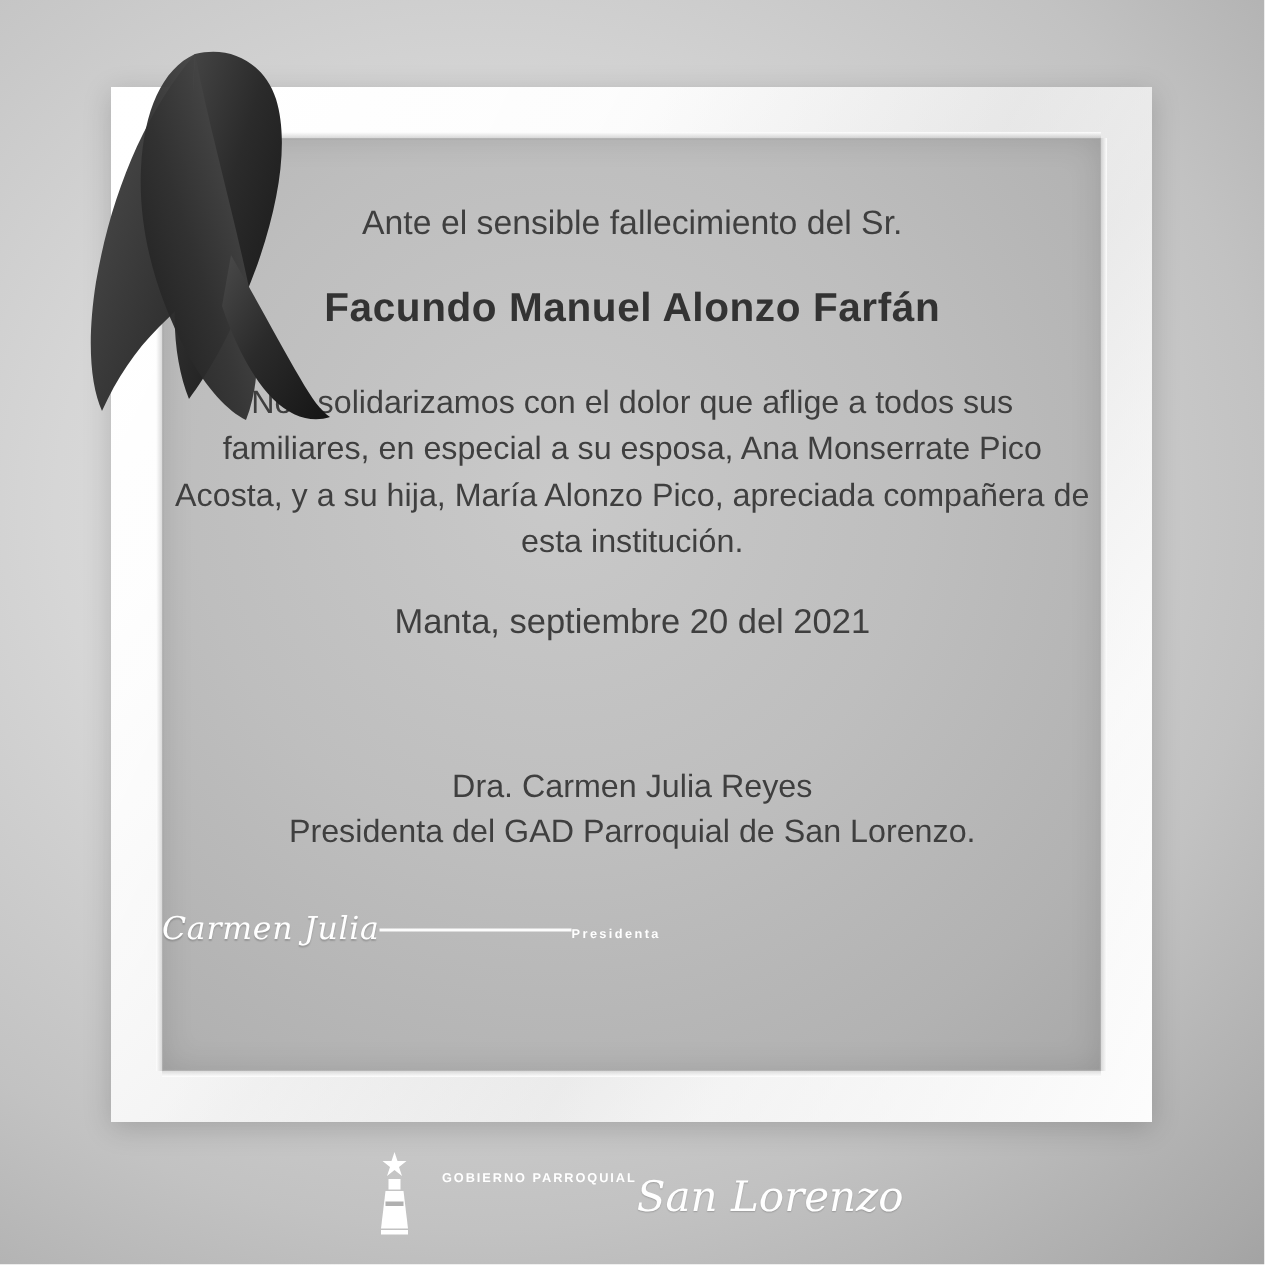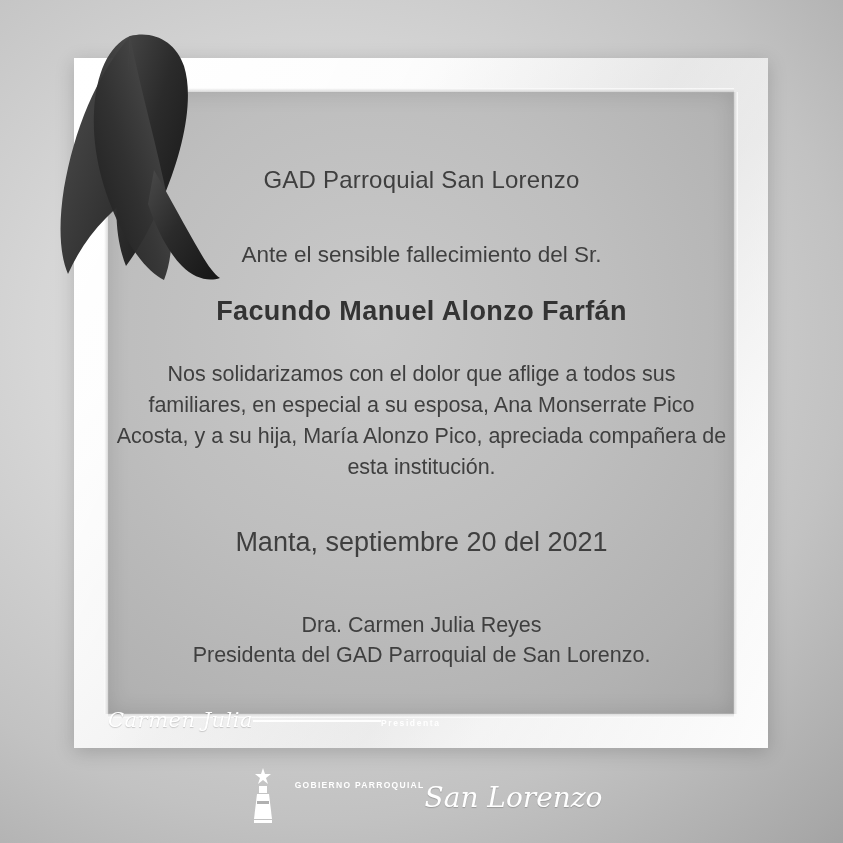--- a/index.html
+++ b/index.html
@@ -118,30 +118,30 @@
 
   .body-text {
     font-size: 21.5px;
     line-height: 31px;
     color: #3f3f3f;
     margin-top: 32px;
     padding: 0 8px;
   }
 
   .place-date {
-    font-size: 27px;
-    color: #3f3f3f;
-    margin-top: 44px;
+    font-size: 23px;
+    color: #3f3f3f;
+    margin-top: 24px;
   }
 
   .signer {
     font-size: 21.5px;
     line-height: 30px;
     color: #3f3f3f;
-    margin-top: 52px;
+    margin-top: 81px;
   }
 
   
   .signature {
     margin-top: 38px;
     display: flex;
     flex-direction: row;
     align-items: center;
     color: #ffffff;
   }
@@ -233,21 +233,20 @@
         <stop offset="100%" stop-color="#232323"></stop>
       </linearGradient>
     </defs>
     <path d="M96 16 C62 56 40 110 30 168 C24 206 26 236 34 254 C44 232 56 214 72 198 C86 184 102 170 112 156 C96 120 92 66 96 16 Z" fill="url(#ribTail)"></path>
     <path d="M96 16 C120 10 142 22 150 46 C160 78 150 128 130 176 C118 206 104 230 92 246 C84 226 80 198 84 166 C90 116 94 60 96 16 Z" fill="url(#ribA)"></path>
     <path d="M96 16 C74 26 62 54 60 92 C58 134 70 176 90 214 C104 240 118 254 130 260 C138 240 140 212 134 182 C124 130 106 68 96 16 Z" fill="url(#ribB)" opacity="0.96"></path>
     <path d="M120 150 C136 178 152 208 166 232 C174 246 180 254 186 258 C174 262 160 258 148 246 C134 232 122 208 114 184 Z" fill="url(#ribA)"></path>
   </svg>
 
   <div class="content">
-    <div class="org-line">GAD Parroquial San Lorenzo</div>
     <div class="lead-line">Ante el sensible fallecimiento del Sr.</div>
     <div class="deceased">Facundo Manuel Alonzo Farfán</div>
     <div class="body-text">Nos solidarizamos con el dolor que aflige a todos sus familiares, en especial a su esposa, Ana Monserrate Pico Acosta, y a su hija, María Alonzo Pico, apreciada compañera de esta institución.</div>
     <div class="place-date">Manta, septiembre 20 del 2021</div>
     <div class="signer">
       <div>Dra. Carmen Julia Reyes</div>
       <div>Presidenta del GAD Parroquial de San Lorenzo.</div>
     </div>
     <div class="signature">
       <div class="sig-name">Carmen Julia</div>

